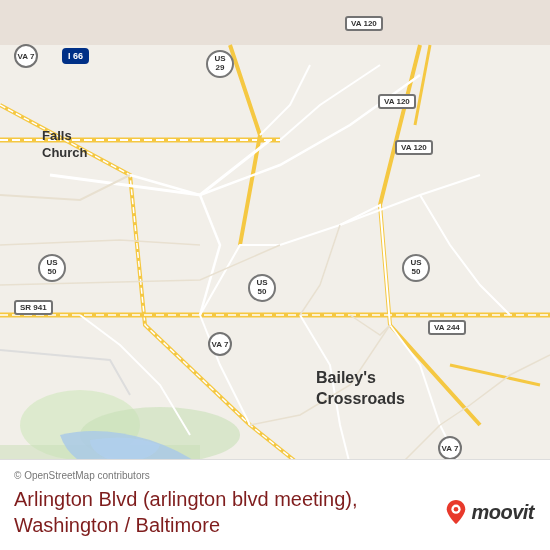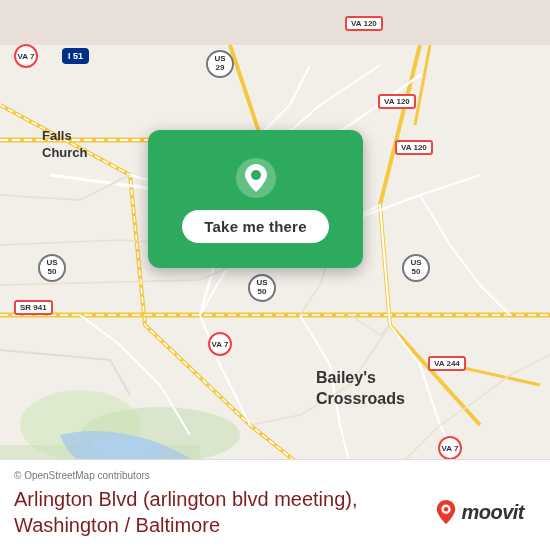--- a/index.html
+++ b/index.html
@@ -63,21 +63,21 @@
       letter-spacing: 0.2px;
     }
 
     
     #bottom-bar {
       position: absolute;
       bottom: 0;
       left: 0;
       right: 0;
       background: #fff;
-      padding: 10px 26px 12px 14px;
+      padding: 10px 16px 12px 14px;
       z-index: 10;
       border-top: 1px solid #ddd;
     }
 
     #copyright-line {
       font-size: 10px;
       color: #777;
       margin-bottom: 5px;
     }
 
@@ -121,21 +121,21 @@
       font-size: 10px;
       color: #444;
       font-weight: 600;
       font-family: Arial, sans-serif;
       white-space: nowrap;
     }
 
     .highway-badge {
       position: absolute;
       background: #fff;
-      border: 2px solid #ef4444;
+      border: 2px solid #737373;
       border-radius: 3px;
       padding: 1px 4px;
       font-size: 9px;
       font-weight: 700;
       color: #333;
       white-space: nowrap;
     }
   </style>
 </head>
 <body>
@@ -189,21 +189,21 @@
     <path d="M0 200 L120 195 L200 200" stroke="#e8e0d0" stroke-width="1.5" fill="none"></path>
     <path d="M0 240 L200 235 L280 200" stroke="#e8e0d0" stroke-width="1.5" fill="none"></path>
     <path d="M300 270 L320 240 L340 180" stroke="#e8e0d0" stroke-width="1.5" fill="none"></path>
     <path d="M350 270 L380 290 L390 280" stroke="#e8e0d0" stroke-width="1.5" fill="none"></path>
     <path d="M250 380 L300 370 L350 340 L390 280" stroke="#e8e0d0" stroke-width="1.5" fill="none"></path>
     <path d="M440 380 L470 360 L510 330 L550 310" stroke="#e8e0d0" stroke-width="1.5" fill="none"></path>
     <path d="M350 460 L400 420 L440 380" stroke="#e8e0d0" stroke-width="1.5" fill="none"></path>
   </svg>
 
   <div class="highway-badge" style="top:48px; left:62px; background:#003087; color:#fff; border-color:#003087; border-radius:4px; font-size:9px;">
-    I 51
+    I 66
   </div>
 
   <div class="highway-badge" style="top:44px; left:14px; border-radius:50%; width:24px; height:24px; display:flex; align-items:center; justify-content:center; font-size:8px; padding:0;">
     VA 7
   </div>
 
   <div class="highway-badge" style="top:50px; left:206px; font-size:8px; border-radius:50%; width:28px; height:28px; display:flex; align-items:center; justify-content:center; padding:0; background:#fff; border-color:#777; text-align:center; line-height:1.1;">
     US<br>29
   </div>
 
@@ -232,45 +232,36 @@
   </div>
 
   <div class="highway-badge" style="top:332px; left:208px; border-radius:50%; width:24px; height:24px; display:flex; align-items:center; justify-content:center; font-size:8px; padding:0;">
     VA 7
   </div>
 
   <div class="highway-badge" style="top:300px; left:14px; font-size:8px; padding:1px 4px;">
     SR 941
   </div>
 
-  <div class="highway-badge" style="top:320px; left:428px; font-size:8px; padding:1px 4px;margin-top:36px;">
+  <div class="highway-badge" style="top:320px; left:428px; font-size:8px; padding:1px 4px;">
     VA 244
   </div>
 
   <div class="highway-badge" style="top:436px; left:438px; border-radius:50%; width:24px; height:24px; display:flex; align-items:center; justify-content:center; font-size:8px; padding:0;">
     VA 7
   </div>
 
   <div class="map-label" style="top: 128px; left: 42px; font-size:13px; color:#333; line-height:1.3;">
     Falls<br>Church
   </div>
 
   <div class="map-label" style="top: 368px; left: 316px; font-size:16px; color:#333; line-height:1.3;">
     Bailey's<br>Crossroads
   </div>
 
-  <div id="popup-card">
-
-    <svg id="pin-icon" viewBox="0 0 44 44" fill="none">
-      <circle cx="22" cy="22" r="20" fill="rgba(255,255,255,0.25)"></circle>
-      <path d="M22 8 C16 8 11 13 11 19 C11 26 22 36 22 36 C22 36 33 26 33 19 C33 13 28 8 22 8Z" fill="#fff"></path>
-      <circle cx="22" cy="19" r="5" fill="#2eaa5e"></circle>
-    </svg>
-    <button id="take-me-there-btn">Take me there</button>
-  </div>
 
   <div id="bottom-bar">
     <div id="copyright-line">© OpenStreetMap contributors</div>
     <div id="location-row">
       <div id="location-text">Arlington Blvd (arlington blvd meeting), Washington / Baltimore</div>
       <div id="moovit-logo">
 
         <svg id="moovit-pin" viewBox="0 0 22 28">
           <path d="M11 1 C5.5 1 1 5.5 1 11 C1 17.5 11 27 11 27 C11 27 21 17.5 21 11 C21 5.5 16.5 1 11 1Z" fill="#e8392b"></path>
           <circle cx="11" cy="11" r="5" fill="#fff"></circle>

